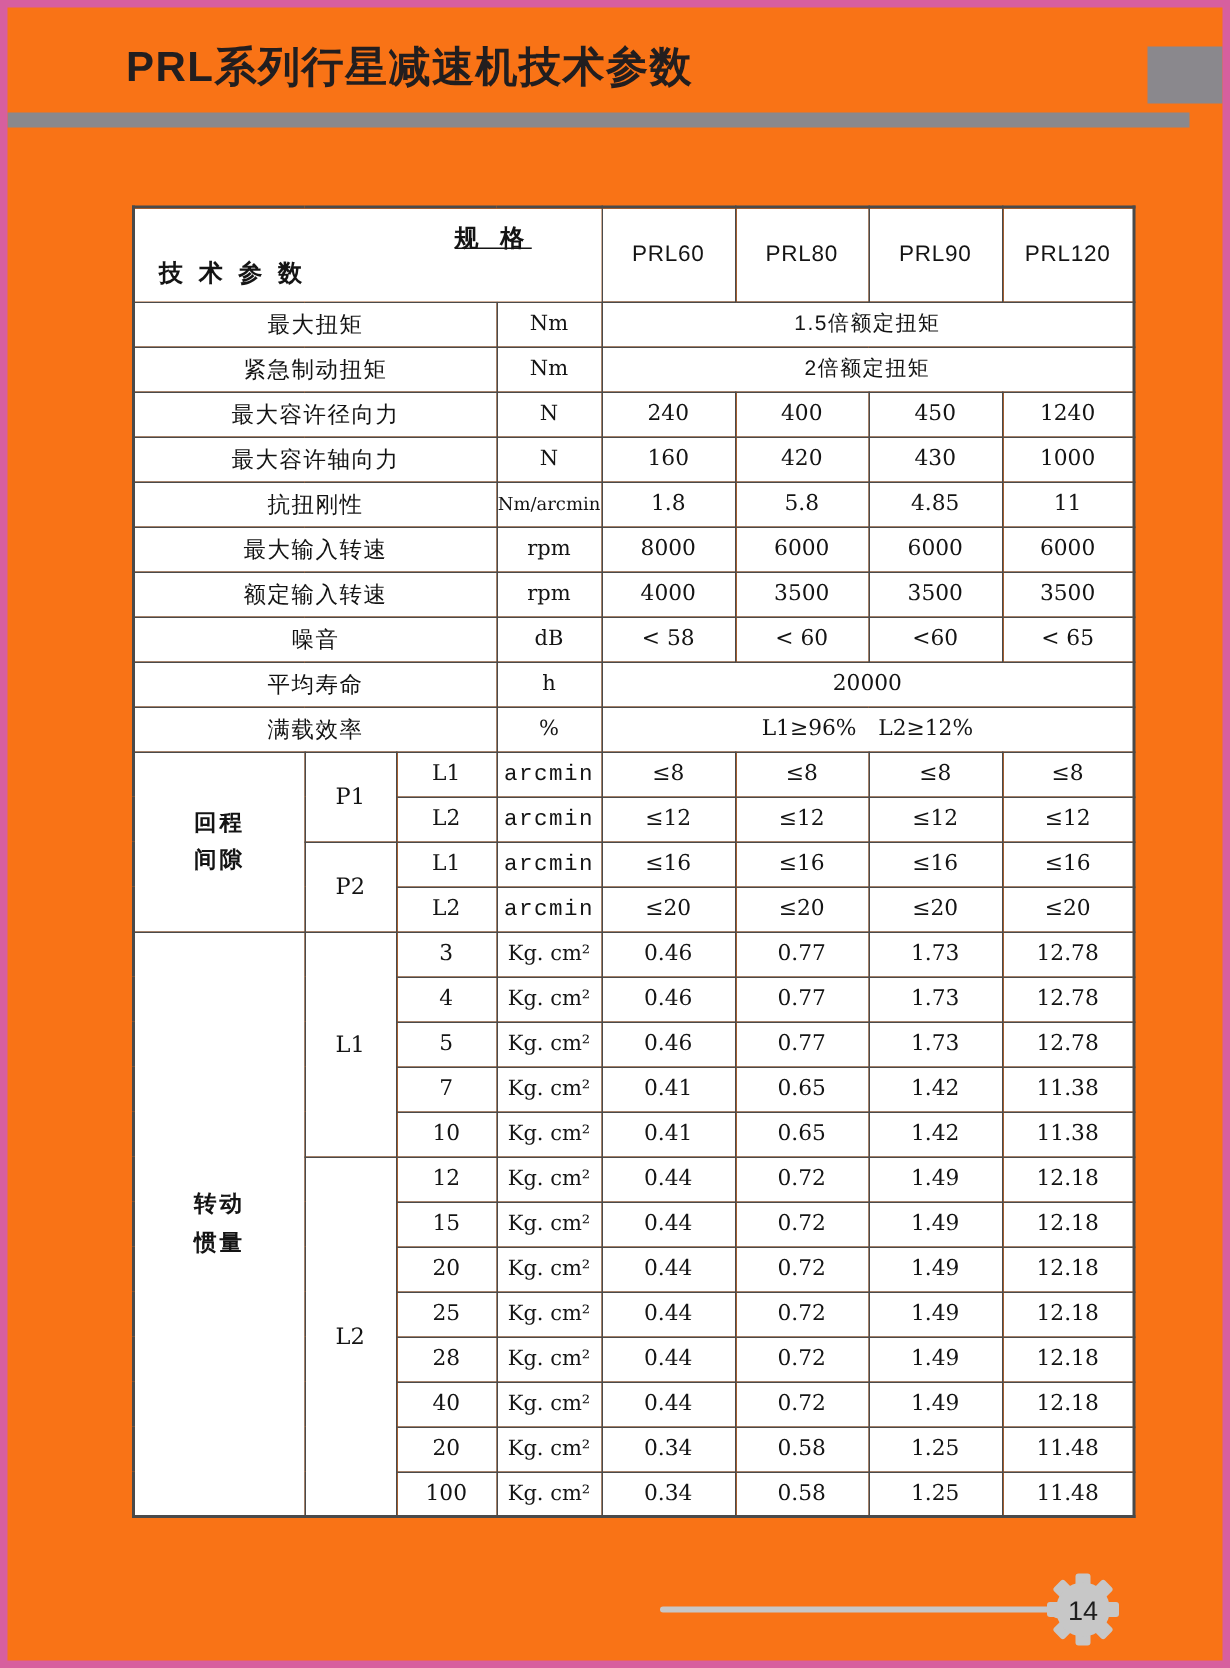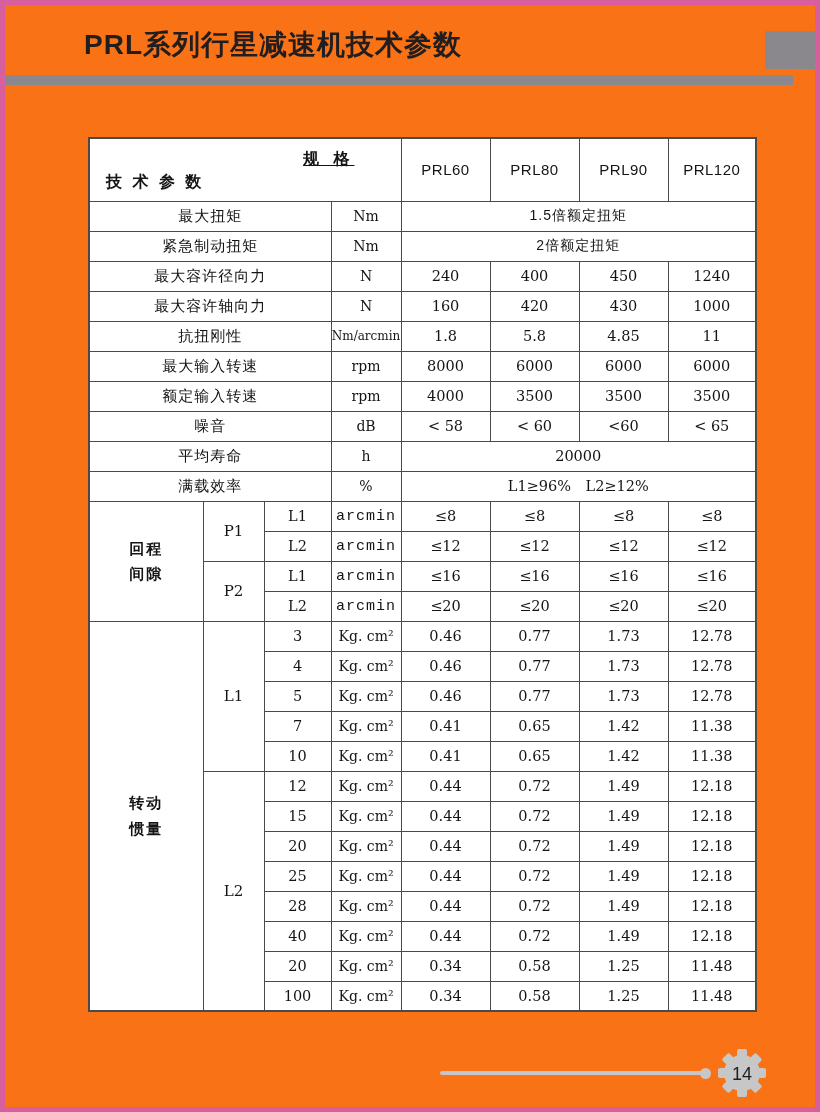--- a/index.html
+++ b/index.html
@@ -40,21 +40,21 @@
   td.unit{font-family:"DejaVu Serif",serif;font-size:14px;}
   td.unit-small{font-family:"DejaVu Serif",serif;font-size:12px;}
   td.mono{font-family:"Liberation Mono",monospace;font-size:15px;letter-spacing:1px;}
   td.num{font-family:"DejaVu Serif",serif;font-size:14.5px;}
   td.sub{font-family:"DejaVu Serif",serif;font-size:15px;margin-left:24px;}
   td.sub2{font-family:"DejaVu Serif",serif;font-size:14.5px;}
   td.group{font-size:15px;letter-spacing:2px;white-space:pre-line;line-height:1.7;font-weight:bold;}
 
   .footer-line{position:absolute;left:440px;top:1071px;width:262px;height:4px;background:#c7c7c7;border-radius:2px;}
   .footer-dot{position:absolute;left:700px;top:1068px;width:11px;height:11px;border-radius:50%;background:#c7c7c7;}
-  .gear-wrap{position:absolute;left:716px;top:1047px;width:52px;height:52px;}
+  .gear-wrap{position:absolute;left:696px;top:1047px;width:52px;height:52px;}
 </style>
 </head>
 <body>
 
 <div class="page">
   <div class="pink-frame"></div>
 
   <div class="title">PRL系列行星减速机技术参数</div>
   <div class="title-rule"></div>
   <div class="corner-tab"></div>

